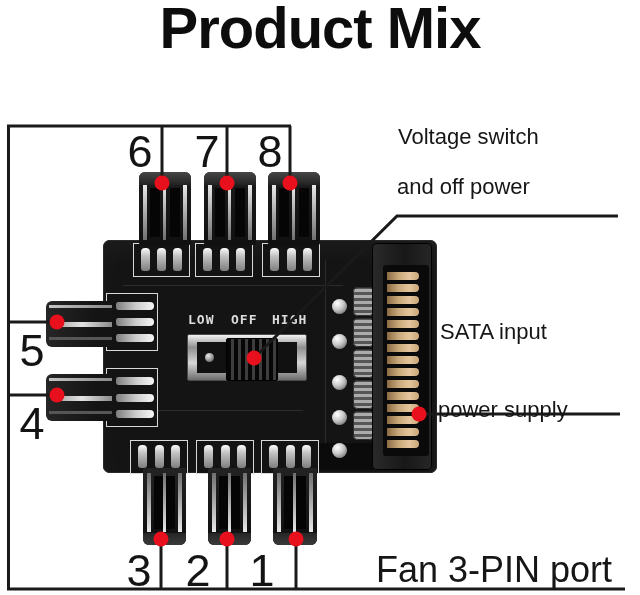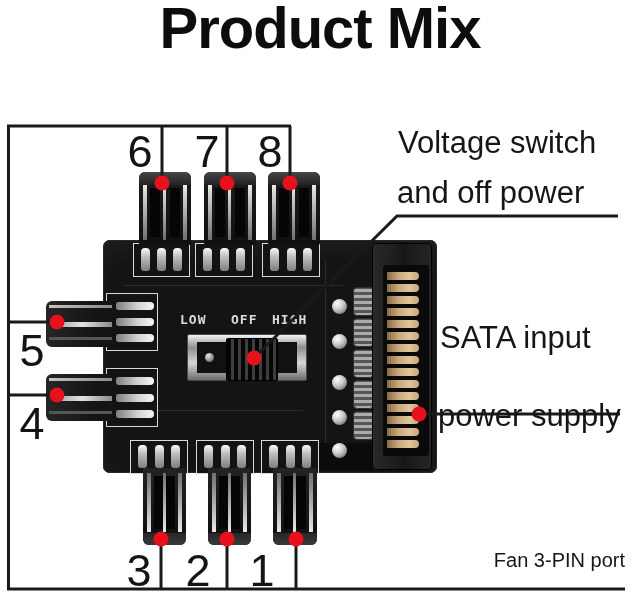--- a/index.html
+++ b/index.html
@@ -4,21 +4,21 @@
 <style>
   html,body{margin:0;padding:0;}
   body{width:640px;height:595px;position:relative;background:#ffffff;overflow:hidden;
        font-family:"Liberation Sans",sans-serif;color:#111;}
   .abs{position:absolute;}
 
   
   .title{position:absolute;left:50%;top:-6px;transform:translateX(-50%);
          font-size:58px;font-weight:900;letter-spacing:-1px;white-space:nowrap;color:#0d0d0d;}
   .num{position:absolute;transform:translate(-50%,-50%);font-size:45px;font-weight:400;color:#141414;line-height:1;}
-  .ann{position:absolute;font-size:31px;line-height:1.2;color:#161616;white-space:nowrap;}
+  .ann{position:absolute;font-size:22px;line-height:1.2;color:#161616;white-space:nowrap;}
 
   
   .board{position:absolute;left:103px;top:240px;width:334px;height:233px;background:#141414;
          border-radius:7px;box-shadow:inset 0 0 0 1px #2a2a2a, inset 0 10px 25px rgba(255,255,255,.04);}
   .trace{position:absolute;background:#2b2b2b;}
   .recess{position:absolute;left:215px;top:203px;width:57px;height:27px;background:#0b0b0b;border-radius:3px;}
 
   
   .hdr{position:absolute;background:#131313;border:1px solid #d9d9d9;box-sizing:border-box;display:flex;}
   .hdr-t{justify-content:space-evenly;align-items:flex-start;padding-top:4px;}
@@ -189,21 +189,21 @@
   <div class="st top"></div>
   <div class="st mid"></div>
   <div class="st low"></div>
 </div>
 <div class="plug-h" style="left:46px;top:374px;width:66px;height:47px;">
   <div class="st top"></div>
   <div class="st mid"></div>
   <div class="st low"></div>
 </div>
 
-<span class="sk" style="left:180px;top:313px;">LOW</span>
+<span class="sk" style="left:188px;top:313px;">LOW</span>
 <span class="sk" style="left:231px;top:313px;">OFF</span>
 <span class="sk" style="left:272px;top:313px;">HIGH</span>
 <div class="sw-frame">
   <div class="sw-inner">
     <div class="sw-screw"></div>
     <div class="sw-knob"></div>
   </div>
 </div>
 
 <div class="cmp-dot" style="top:299px;"></div>
@@ -272,13 +272,13 @@
 <div class="num" style="left:32px;top:350px;">5</div>
 <div class="num" style="left:32px;top:423px;">4</div>
 <div class="num" style="left:139px;top:570px;">3</div>
 <div class="num" style="left:198px;top:570px;">2</div>
 <div class="num" style="left:262px;top:570px;">1</div>
 
 <div class="ann" style="left:398px;top:124px;">Voltage switch</div>
 <div class="ann" style="left:397px;top:174px;">and off power</div>
 <div class="ann" style="left:440px;top:319px;text-align:center;">SATA input</div>
 <div class="ann" style="left:438px;top:373px;margin-top:24px;">power supply</div>
-<div class="ann" style="right:15px;top:548px;font-size:20px;">Fan 3-PIN port</div>
+<div class="ann" style="right:28px;top:548px;font-size:36px;">Fan 3-PIN port</div>
 
 </body></html>

